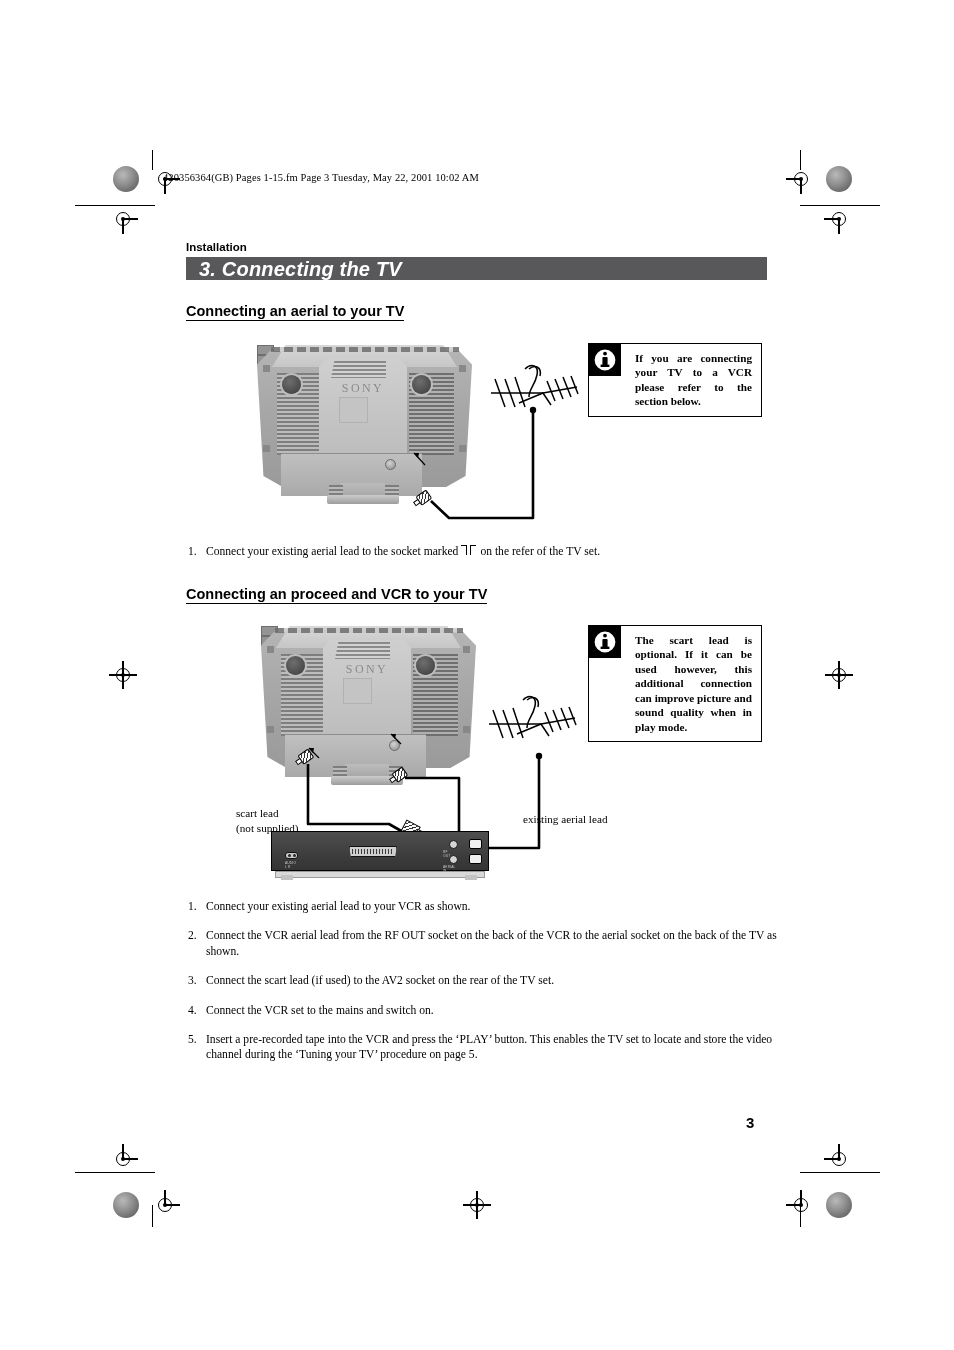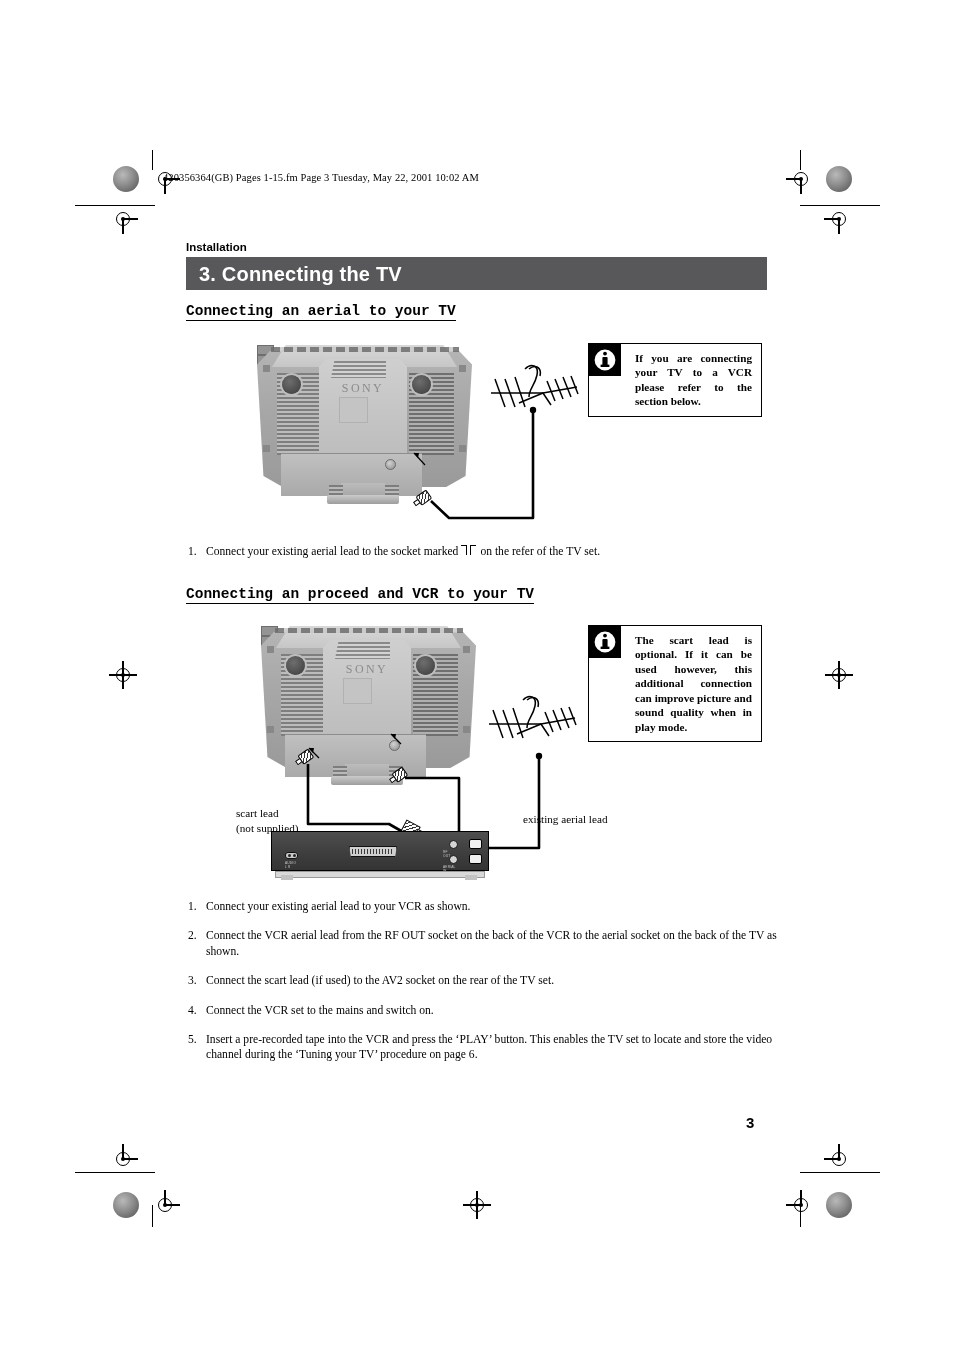--- a/index.html
+++ b/index.html
@@ -67,37 +67,38 @@
     position: absolute;
     left: 186px; top: 241px;
     font-family: "Liberation Sans", sans-serif;
     font-weight: bold;
     font-size: 11.5px;
   }
 
   .chapter-bar {
     position: absolute;
     left: 186px; top: 257px;
-    width: 581px; height: 33px;
+    width: 581px; height: 23px;
     background: #58585a;
+    font-style: italic;
   }
   .chapter-bar .chapter-title {
     position: absolute;
     left: 13px; top: 50%;
     transform: translateY(-50%);
     color: #ffffff;
     font-family: "Liberation Sans", sans-serif;
     font-weight: bold;
     font-size: 20px;
     letter-spacing: 0.2px;
   }
 
   .section-head {
     position: absolute;
-    font-family: Liberation Mono, monospace;
+    font-family: Liberation Sans, sans-serif;
     font-weight: bold;
     font-size: 14.5px;
     border-bottom: 1.6px solid #000;
     padding-bottom: 1px;
     white-space: nowrap;
   }
   .section-head.s1 { left: 186px; top: 303px; }
   .section-head.s2 { left: 186px; top: 586px; }
 
   
@@ -678,17 +679,17 @@
   <div class="step">
     <div class="num">3.</div>
     <div class="body">Connect the scart lead (if used) to the AV2 socket on the rear of the TV set.</div>
   </div>
   <div class="step">
     <div class="num">4.</div>
     <div class="body">Connect the VCR set to the mains and switch on.</div>
   </div>
   <div class="step">
     <div class="num">5.</div>
-    <div class="body">Insert a pre-recorded tape into the VCR and press the ‘PLAY’ button. This enables the TV set to locate and store the video channel during the ‘Tuning your TV’ procedure on page 6.</div>
+    <div class="body">Insert a pre-recorded tape into the VCR and press the ‘PLAY’ button. This enables the TV set to locate and store the video channel during the ‘Tuning your TV’ procedure on page 5.</div>
   </div>
 </div>
 
 <div class="page-number">3</div>
 
 </body></html>

